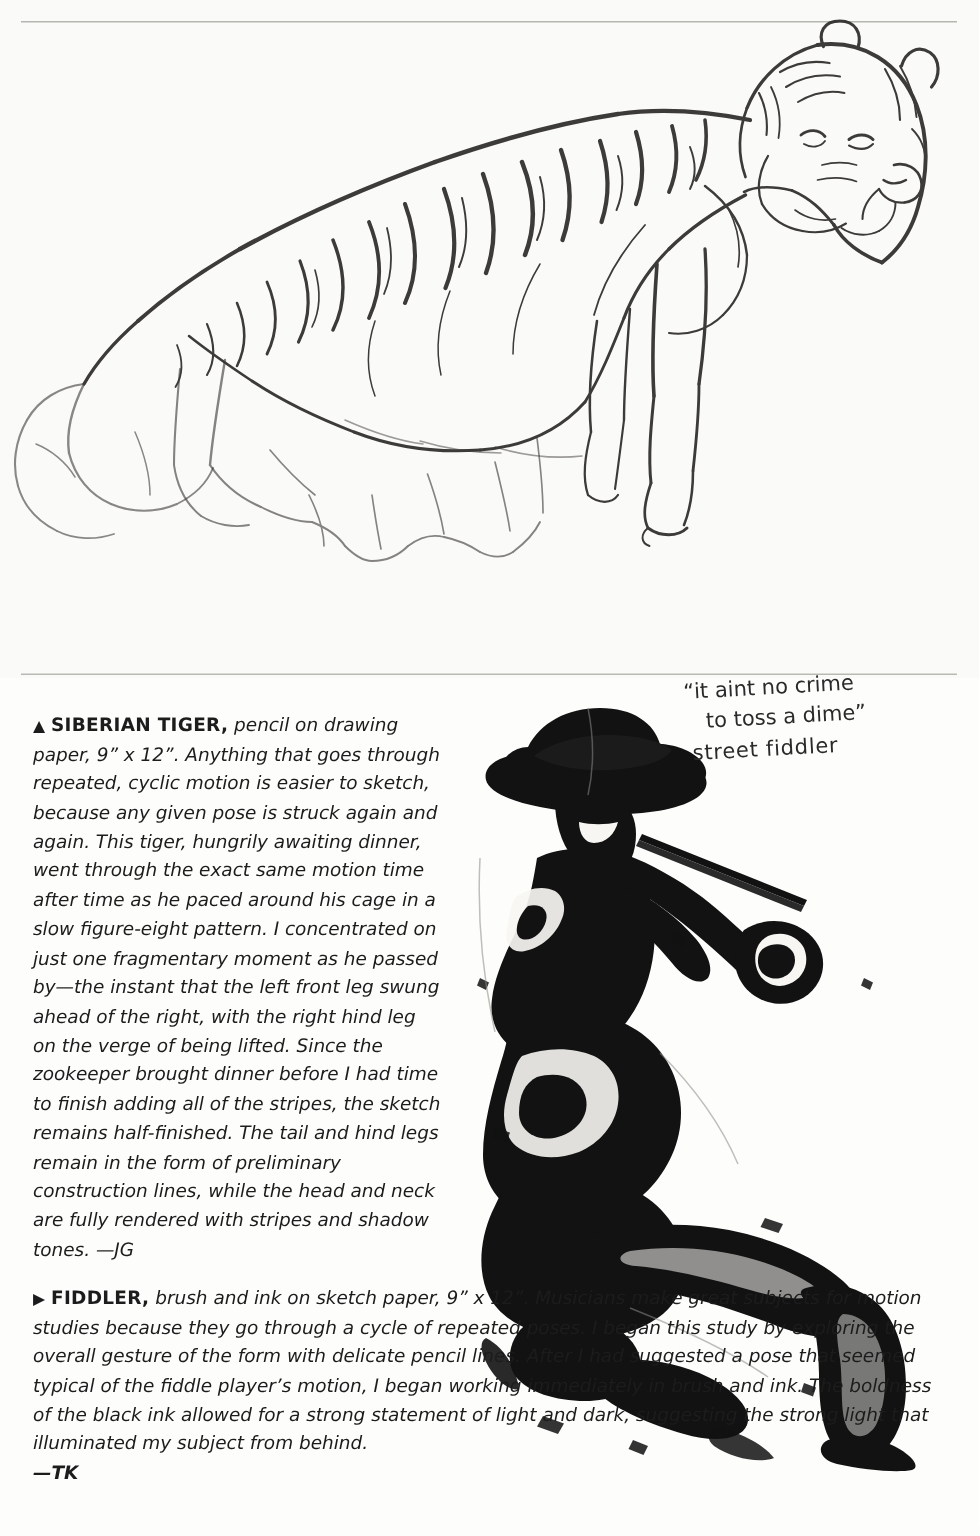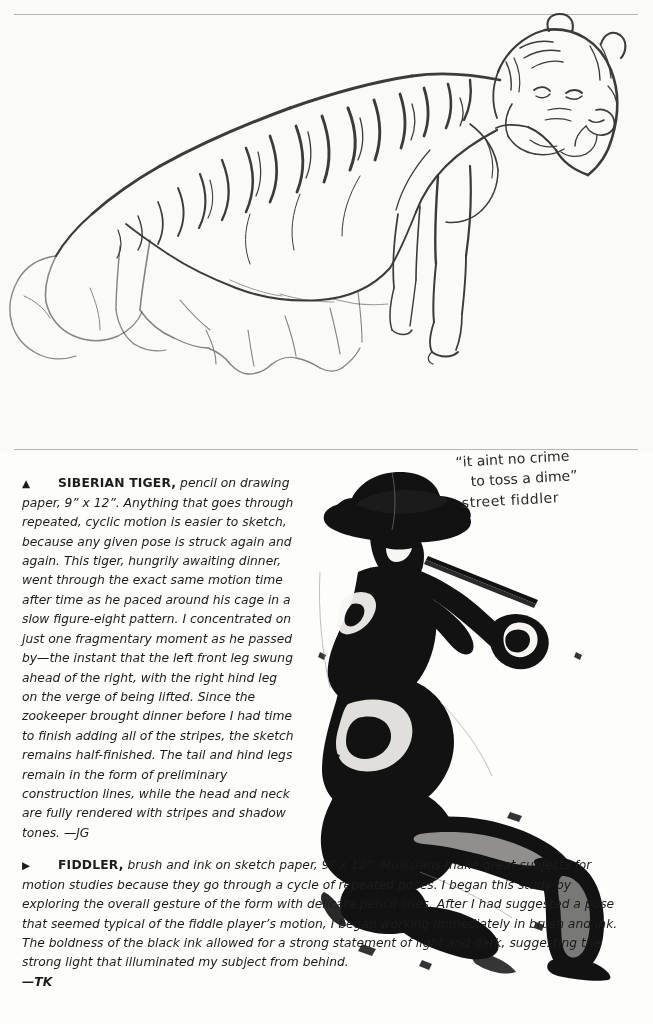--- a/index.html
+++ b/index.html
@@ -43,21 +43,20 @@
     font-style: italic;
     color: #1c1c1c;
     font-size: 12.3px;
     line-height: 1.58;
     text-align: left;
   }
   .caption .lead {
     font-style: normal;
     font-weight: bold;
     letter-spacing: 0.2px;
-    margin-left: 24px;
   }
   .caption .tri {
     font-style: normal;
     font-size: 10.5px;
   }
 
   #caption-tiger {
     left: 22px;
     top: 462px;
     width: 272px;

